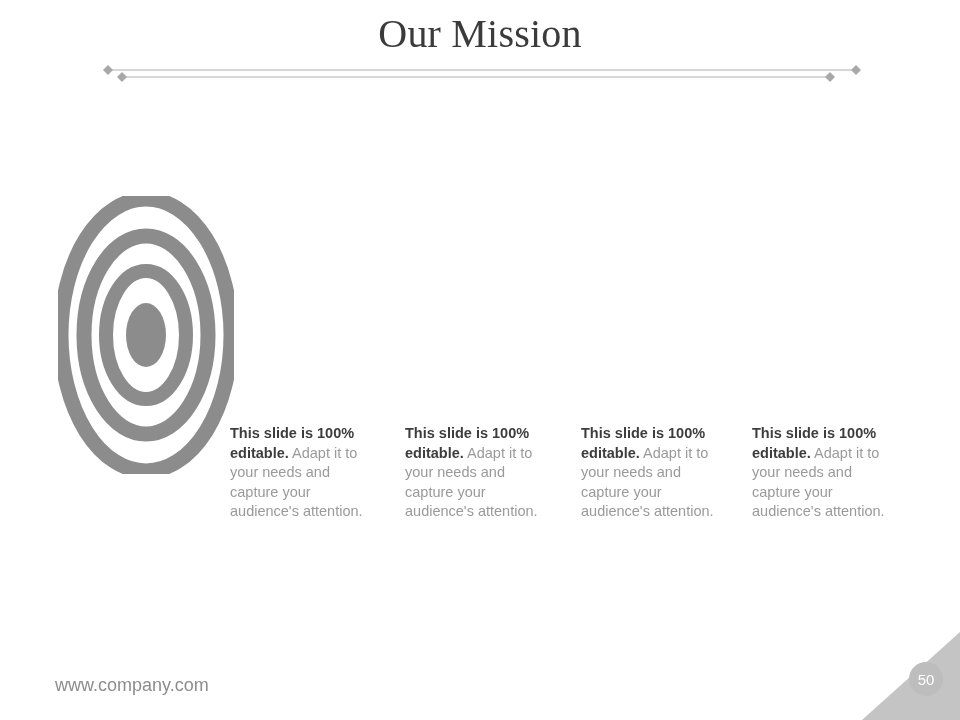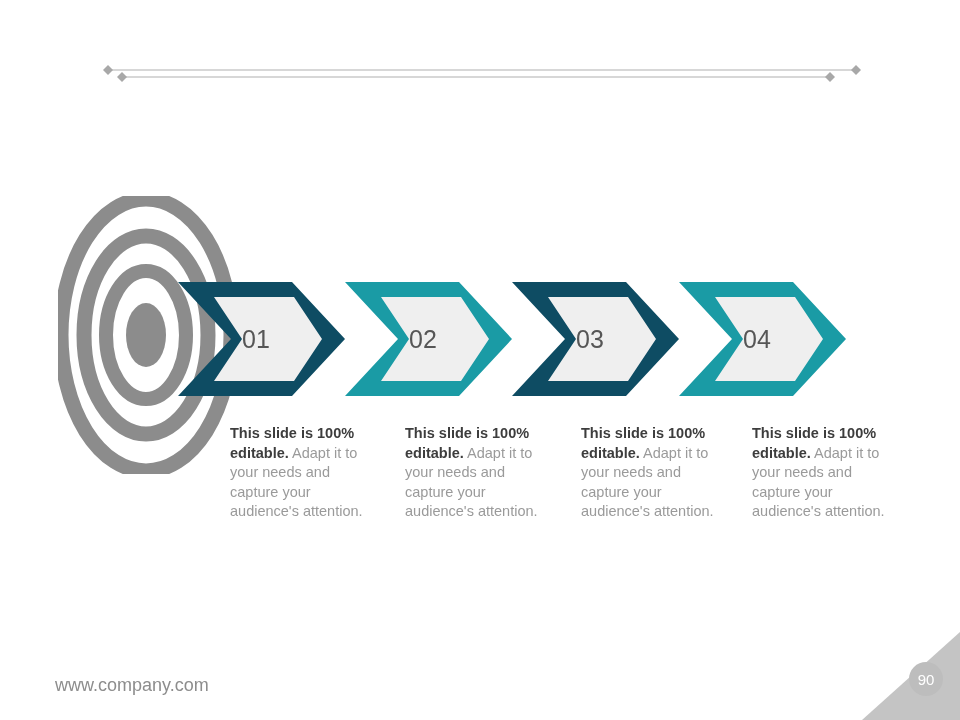--- a/index.html
+++ b/index.html
@@ -115,20 +115,21 @@
     display: flex;
     align-items: center;
     justify-content: center;
   }
 </style>
 </head>
 <body>
 
 <div class="slide">
 
+  <div class="title">Our Mission</div>
 
   <div class="divider">
     <svg width="960" height="30" viewBox="0 0 960 30">
       <line x1="108" y1="12" x2="856" y2="12" stroke="#b0b0b0" stroke-width="1.2"></line>
       <line x1="122" y1="19" x2="830" y2="19" stroke="#b0b0b0" stroke-width="1.2"></line>
       <polygon points="108,7 113,12 108,17 103,12" fill="#a8a8a8"></polygon>
       <polygon points="856,7 861,12 856,17 851,12" fill="#a8a8a8"></polygon>
       <polygon points="122,14 127,19 122,24 117,19" fill="#a8a8a8"></polygon>
       <polygon points="830,14 835,19 830,24 825,19" fill="#a8a8a8"></polygon>
     </svg>
@@ -136,48 +137,20 @@
 
   <div class="target">
     <svg width="176" height="278" viewBox="0 0 176 278">
       <ellipse cx="88" cy="139" rx="85" ry="136" fill="none" stroke="#8c8c8c" stroke-width="15"></ellipse>
       <ellipse cx="88" cy="139" rx="62" ry="99" fill="none" stroke="#8c8c8c" stroke-width="15"></ellipse>
       <ellipse cx="88" cy="139" rx="40" ry="64" fill="none" stroke="#8c8c8c" stroke-width="14"></ellipse>
       <ellipse cx="88" cy="139" rx="20" ry="32" fill="#8c8c8c"></ellipse>
     </svg>
   </div>
 
-  <div class="chevrons">
-    <svg width="960" height="126" viewBox="0 0 960 126">
-
-      <g>
-        <path d="M 178,6 L 292,6 L 345,63 L 292,120 L 178,120 L 231,63 Z" fill="#0e4c63"></path>
-        <path d="M 214,21 L 294,21 L 322,63 L 294,105 L 214,105 L 242,63 Z" fill="#efefef"></path>
-        <text class="chev-num" x="256" y="72" text-anchor="middle">01</text>
-      </g>
-
-      <g>
-        <path d="M 345,6 L 459,6 L 512,63 L 459,120 L 345,120 L 398,63 Z" fill="#1a9ba5"></path>
-        <path d="M 381,21 L 461,21 L 489,63 L 461,105 L 381,105 L 409,63 Z" fill="#efefef"></path>
-        <text class="chev-num" x="423" y="72" text-anchor="middle">02</text>
-      </g>
-
-      <g>
-        <path d="M 512,6 L 626,6 L 679,63 L 626,120 L 512,120 L 565,63 Z" fill="#0e4c63"></path>
-        <path d="M 548,21 L 628,21 L 656,63 L 628,105 L 548,105 L 576,63 Z" fill="#efefef"></path>
-        <text class="chev-num" x="590" y="72" text-anchor="middle">03</text>
-      </g>
-
-      <g>
-        <path d="M 679,6 L 793,6 L 846,63 L 793,120 L 679,120 L 732,63 Z" fill="#1a9ba5"></path>
-        <path d="M 715,21 L 795,21 L 823,63 L 795,105 L 715,105 L 743,63 Z" fill="#efefef"></path>
-        <text class="chev-num" x="757" y="72" text-anchor="middle">04</text>
-      </g>
-    </svg>
-  </div>
 
   <div class="cols">
     <div class="col col-0">
       <span class="lead">This slide is 100% editable.</span><span> Adapt it to your needs and capture your audience's attention.</span>
     </div>
     <div class="col col-1">
       <span class="lead">This slide is 100% editable.</span><span> Adapt it to your needs and capture your audience's attention.</span>
     </div>
     <div class="col col-2">
       <span class="lead">This slide is 100% editable.</span><span> Adapt it to your needs and capture your audience's attention.</span>
@@ -188,15 +161,15 @@
   </div>
 
   <div class="corner-wedge">
     <svg width="120" height="88" viewBox="0 0 120 88">
       <polygon points="120,0 120,88 22,88" fill="#c4c4c4"></polygon>
     </svg>
   </div>
 
   <div class="site">www.company.com</div>
 
-  <div class="page-badge">90</div>
+  <div class="page-badge">50</div>
 
 </div>
 
 </body></html>

